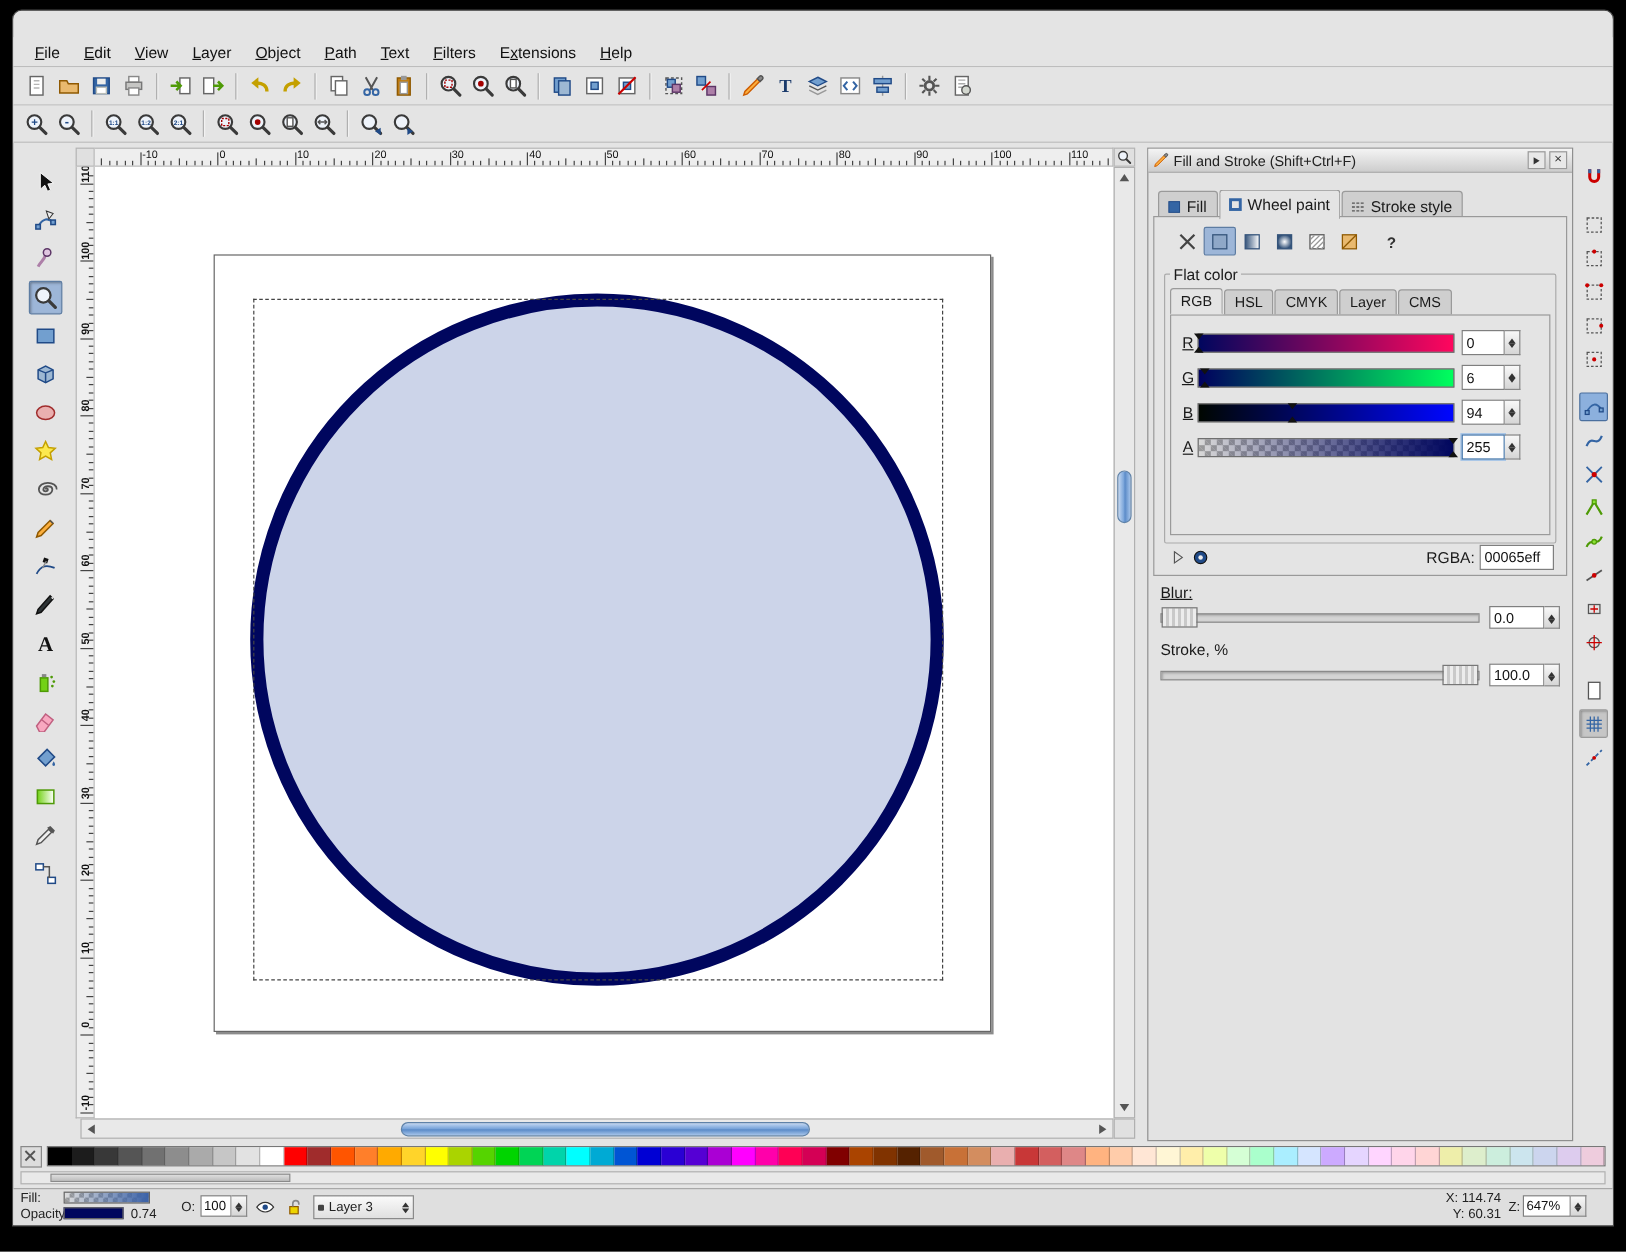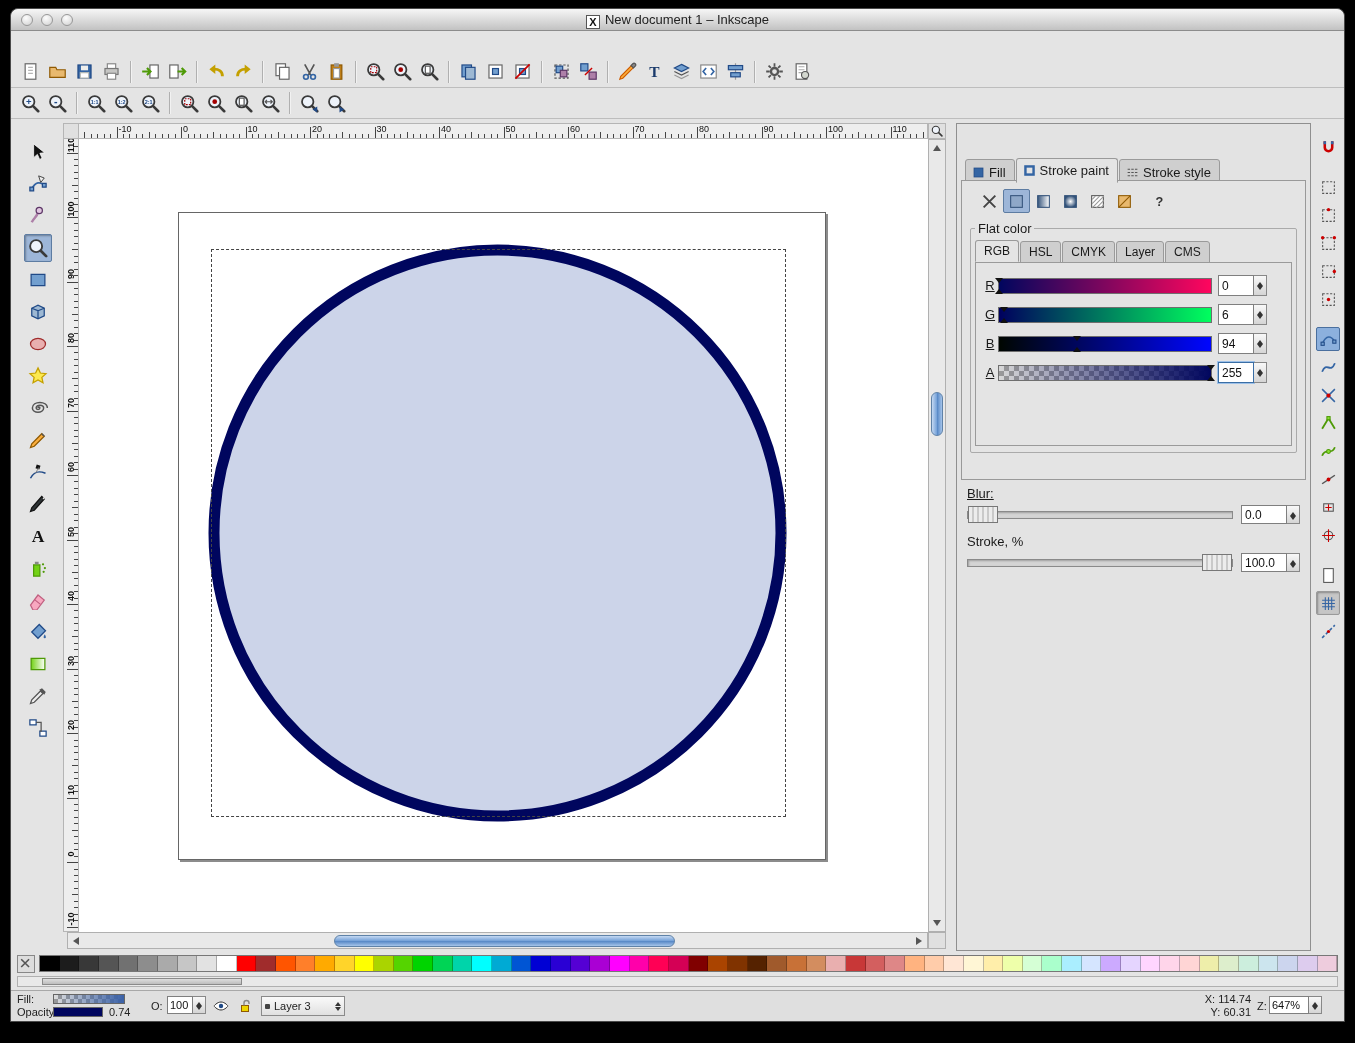--- a/index.html
+++ b/index.html
@@ -188,31 +188,33 @@
   .xy{position:absolute;left:1140px;top:2px;width:100px;text-align:right;line-height:13px}
   .z-lbl{position:absolute;left:1246px;top:9px}
   .z-spin{left:1258px;top:5px}
   .o-spin{left:156px;top:5px}
 </style>
 </head>
 <body>
 
 <div class="window">
 
-  <div class="titlebar">
-    <div class="lights">
-      <span class="light"></span>
-      <span class="light"></span>
-      <span class="light"></span>
-    </div>
-    <div class="wtitle">
-      <span class="xapp">X</span><span>New document 1 – Inkscape</span>
-    </div>
-  </div>
 
+  <div class="menubar" id="menubar">
+      <div class="menu-item"><u>F</u>ile</div>
+      <div class="menu-item"><u>E</u>dit</div>
+      <div class="menu-item"><u>V</u>iew</div>
+      <div class="menu-item"><u>L</u>ayer</div>
+      <div class="menu-item"><u>O</u>bject</div>
+      <div class="menu-item"><u>P</u>ath</div>
+      <div class="menu-item"><u>T</u>ext</div>
+      <div class="menu-item"><u>F</u>ilters</div>
+      <div class="menu-item">E<u>x</u>tensions</div>
+      <div class="menu-item"><u>H</u>elp</div>
+    </div>
   <div class="toolbar tb1" id="toolbar-main">
       <div class="tbtn">
         <span class="ic">
           <svg viewBox="0 0 16 16" width="100%" height="100%">
             <rect x="3.5" y="1.5" width="9" height="13" fill="#fff" stroke="#666"></rect>
             <path d="M6 4.5h4M6 7h4M6 9.5h4" stroke="#b5b5b5"></path>
           </svg>
         </span>
       </div>
       <div class="tbtn">
@@ -1016,36 +1018,51 @@
         <span class="tri lf"></span>
       </div>
     <div class="sb-btn" style="right:0;top:0">
         <span class="tri rt"></span>
       </div>
     <div class="thumb-h" style="left:266px;width:341px"></div>
   </div>
   <div class="scorner"></div>
 
   <div class="fs-panel">
+    <div class="fs-header">
+      <span class="ic" id="fs-header-ic">
+          <svg viewBox="0 0 16 16" width="100%" height="100%">
+            <path d="M1.5 14.5l2.5-.8L13 4.7 11.3 3 2.3 12z" fill="#fcaf3e" stroke="#ce5c00"></path>
+            <path d="M11 3l2 2 1.5-1.5a1.4 1.4 0 0 0-2-2z" fill="#888" stroke="#555"></path>
+          </svg>
+        </span>
+      <span>Fill and Stroke (Shift+Ctrl+F)</span>
+      <span class="fs-hbtns">
+        <span class="hbtn">
+            <span class="tri rt" style="border-left-color:#333;border-width:3px 0 3px 5px;margin:0"></span>
+          </span>
+        <span class="hbtn">×</span>
+      </span>
+    </div>
     <div class="fs-tabs" id="fs-tabs">
         <div class="fs-tab">
           <span class="ic">
             <svg viewBox="0 0 16 16" width="100%" height="100%">
               <rect x="2.5" y="2.5" width="11" height="11" fill="#3465a4" stroke="#204a87"></rect>
             </svg>
           </span>
           <span>Fill</span>
         </div>
         <div class="fs-tab active">
           <span class="ic">
             <svg viewBox="0 0 16 16" width="100%" height="100%">
               <rect x="3" y="3" width="10" height="10" fill="none" stroke="#3465a4" stroke-width="3"></rect>
             </svg>
           </span>
-          <span>Stroke paint</span>
+          <span>Wheel paint</span>
         </div>
         <div class="fs-tab">
           <span class="ic">
             <svg viewBox="0 0 16 16" width="100%" height="100%">
               <path d="M2 4h12M2 8h12M2 12h12" stroke="#555" stroke-width="1.4" stroke-dasharray="3 1.5"></path>
             </svg>
           </span>
           <span>Stroke style</span>
         </div>
       </div>
@@ -1172,20 +1189,35 @@
                 <span class="mk bot" style="left: calc(100%);"></span>
               </div>
               <input class="ch-val focused" value="255" style="">
               <span class="spin">
                 <i class="tu"></i>
                 <i class="td"></i>
               </span>
             </div>
           </div>
       </fieldset>
+      <div class="rgba-row">
+        <span class="ic" id="ic-expander">
+            <svg viewBox="0 0 16 16" width="100%" height="100%">
+              <path d="M5 3l7 5-7 5z" fill="none" stroke="#555"></path>
+            </svg>
+          </span>
+        <span class="ic" id="ic-target">
+            <svg viewBox="0 0 16 16" width="100%" height="100%">
+              <circle cx="8" cy="8" r="5.5" fill="#204a87" stroke="#111"></circle>
+              <circle cx="8" cy="8" r="2" fill="#eee"></circle>
+            </svg>
+          </span>
+        <span class="rgba-lab">RGBA:</span>
+        <input class="rgba-input" value="00065eff" style="">
+      </div>
     </div>
 
     <div class="fs-sub-label" style="top:362px"><u>Blur:</u></div>
     <div class="scale" style="top:382px">
       <div class="groove"></div>
       <div class="sthumb" id="blur-thumb" style="left: 1px;"></div>
     </div>
     <div class="scale-spin" style="top:381px;left:284px">
       <input value="0.0" style="">
       <span class="spin">

